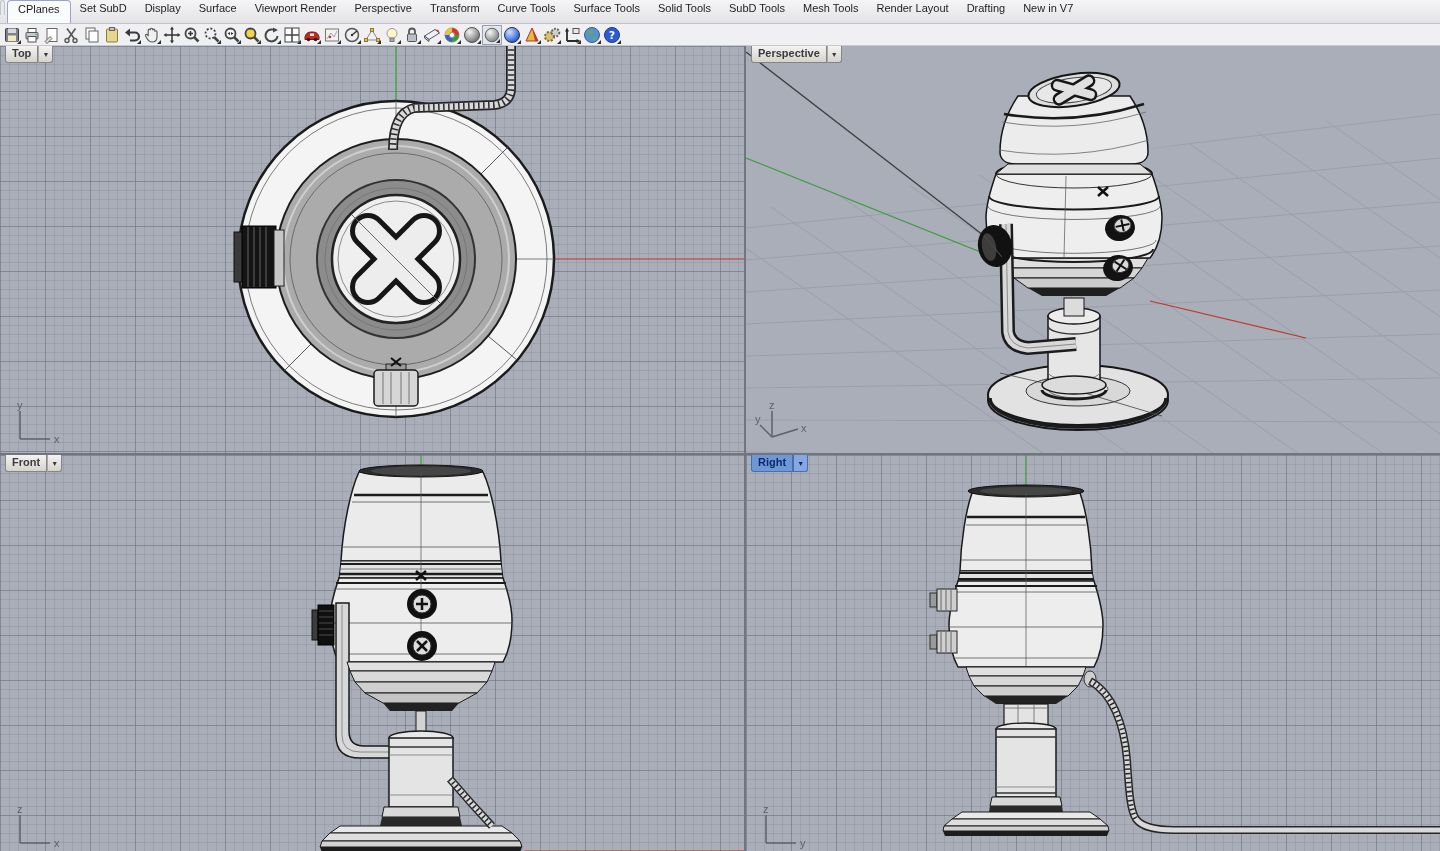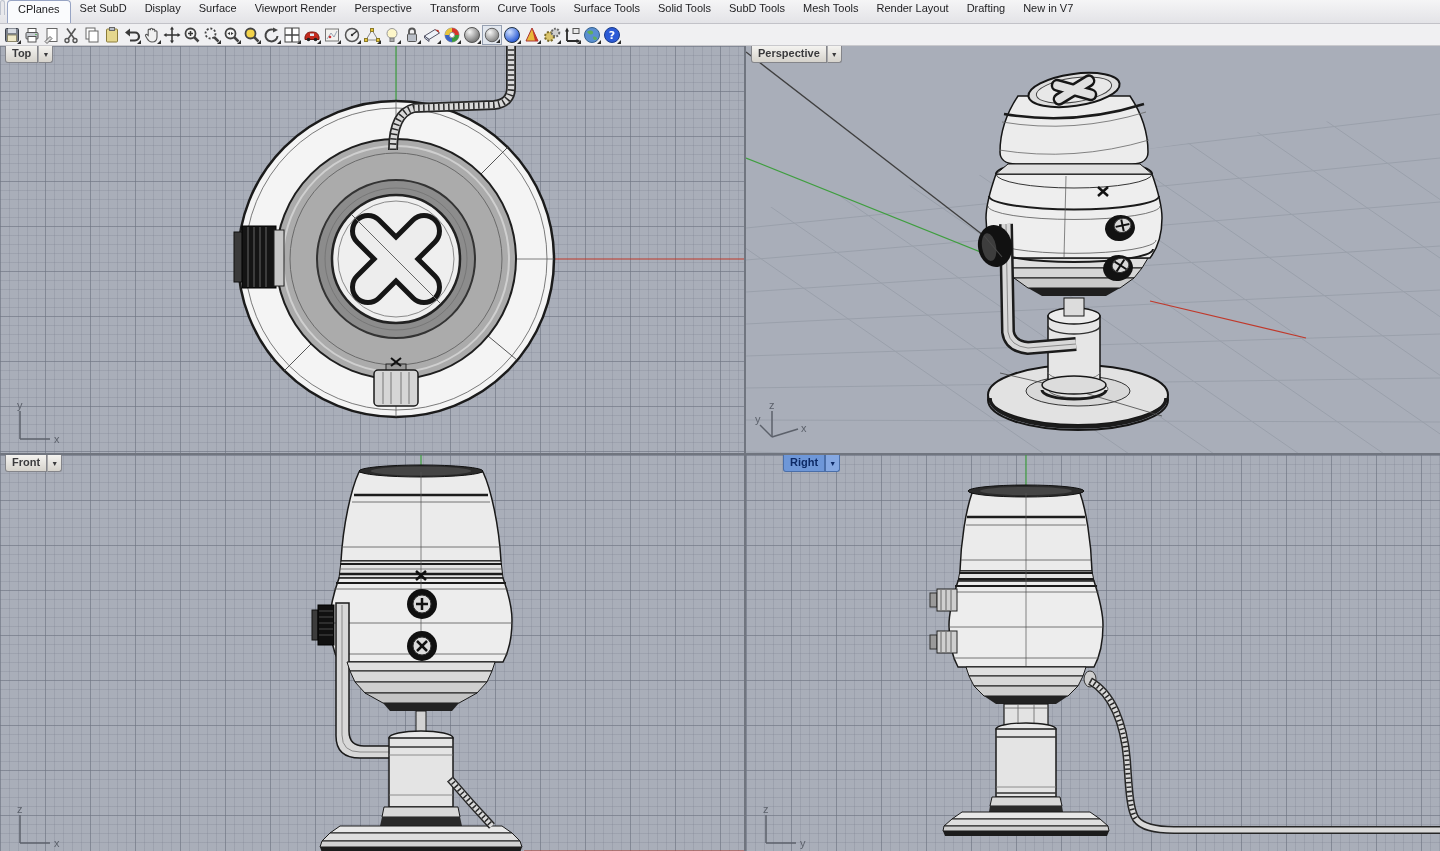--- a/index.html
+++ b/index.html
@@ -37,21 +37,21 @@
   .scene { position:absolute; inset:0; }
 
   .vp-label { position:absolute; top:0; left:5px; display:flex; z-index:6; cursor:default;justify-content:center; }
   .vp-name { background:linear-gradient(#f4f3f0,#d6d3cc); border:1px solid #84858a; border-top:none;
              padding:1px 6px 3px; font-size:11px; font-weight:bold; color:#3a3a3c;
              border-radius:0 0 0 3px; }
   .vp-arrow { width:15px; display:flex; align-items:center; justify-content:center;
              background:linear-gradient(#f4f3f0,#d6d3cc); border:1px solid #84858a;
              border-left:1px solid #a8a8aa; border-top:none; font-size:7px; color:#3a3a3c;
              border-radius:0 0 3px 0; }
-  .vp-label.active .vp-name  { background:#6e97d8; color:#0d2a66; border-color:#4a6ea8;margin-left:32px; }
+  .vp-label.active .vp-name  { background:#6e97d8; color:#0d2a66; border-color:#4a6ea8; }
   .vp-label.active .vp-arrow { background:#85a8e2; color:#0d2a66; border-color:#4a6ea8; }
 
   .axis-gnomon { position:absolute; left:8px; bottom:6px; z-index:5; }
   .axis-gnomon text { font-size:11px; fill:#5c616b; font-family:"Liberation Sans",sans-serif; }
   .axis-gnomon line, .axis-gnomon path { stroke:#5c616b; }
 </style>
 </head>
 <body>
 
 <div class="menubar">

